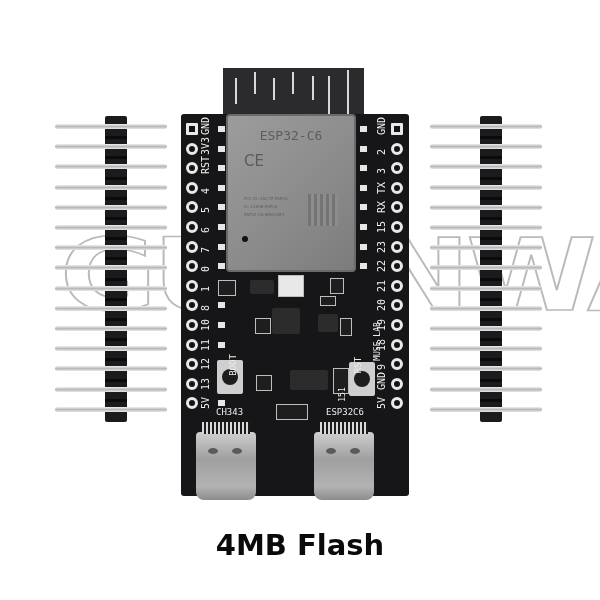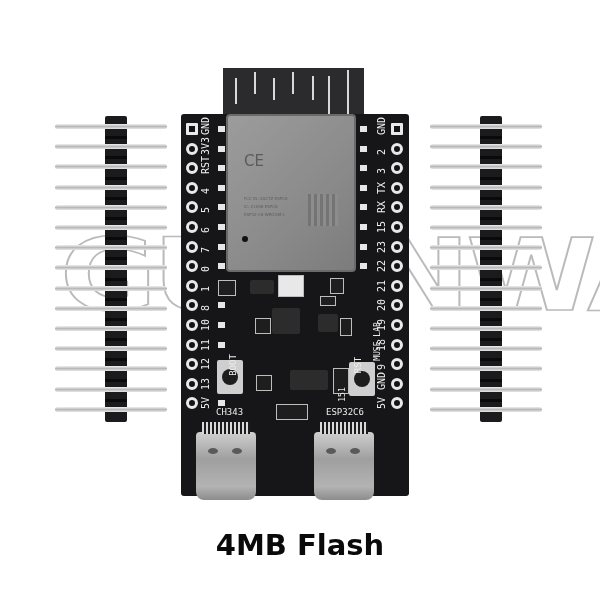--- a/index.html
+++ b/index.html
@@ -122,20 +122,21 @@
   <div class="trace" style="left:50px;top:10px;height:22px;"></div>
   <div class="trace" style="left:69px;top:4px;height:22px;"></div>
   <div class="trace" style="left:89px;top:8px;height:24px;"></div>
   <div class="trace" style="left:105px;top:8px;height:42px;"></div>
   <div class="trace" style="left:124px;top:2px;height:46px;"></div>
 </div>
 
 <div class="board"></div>
 
 <div class="module">
+  <div class="title">ESP32-C6</div>
   <div class="ce">CE</div>
   <div class="fine" style="top:80px;">FCC ID: 2AC7Z-ESPC6</div>
   <div class="fine" style="top:88px;">IC: 21098-ESPC6</div>
   <div class="fine" style="top:96px;">ESP32-C6-WROOM-1</div>
   <div class="qr"></div>
   <div class="dot"></div>
 </div>
 
 <div id="pads">
     <div class="pinpad sq" style="left: 186px; top: 123px;"></div>

